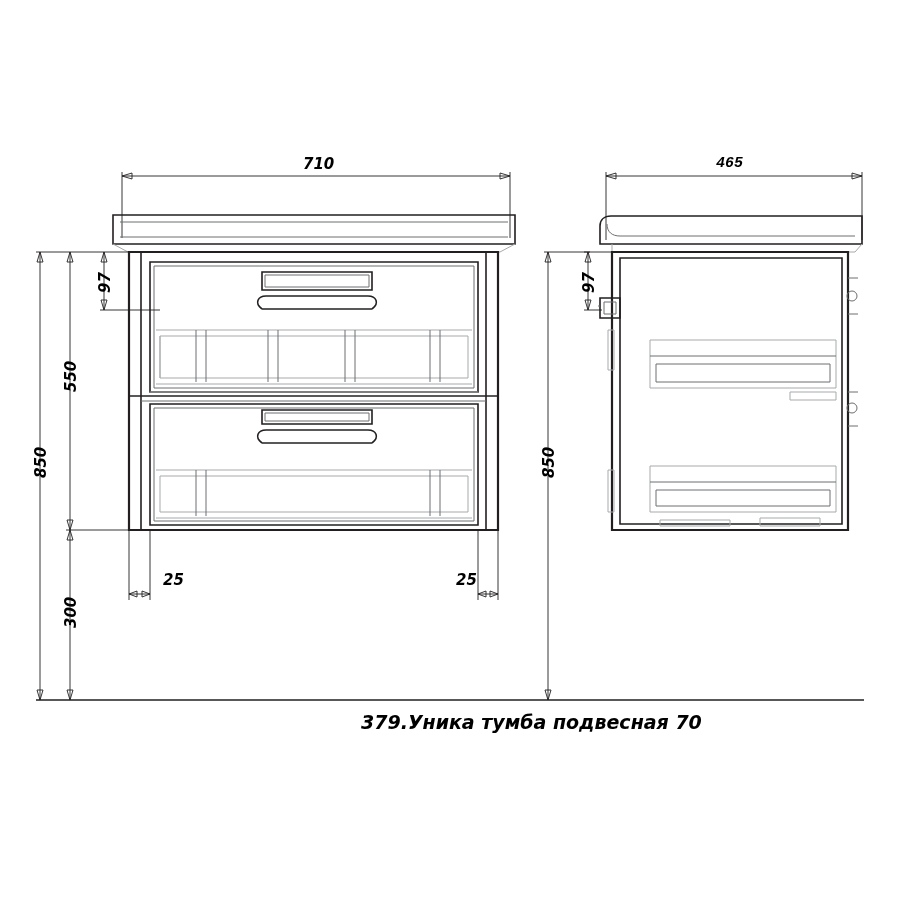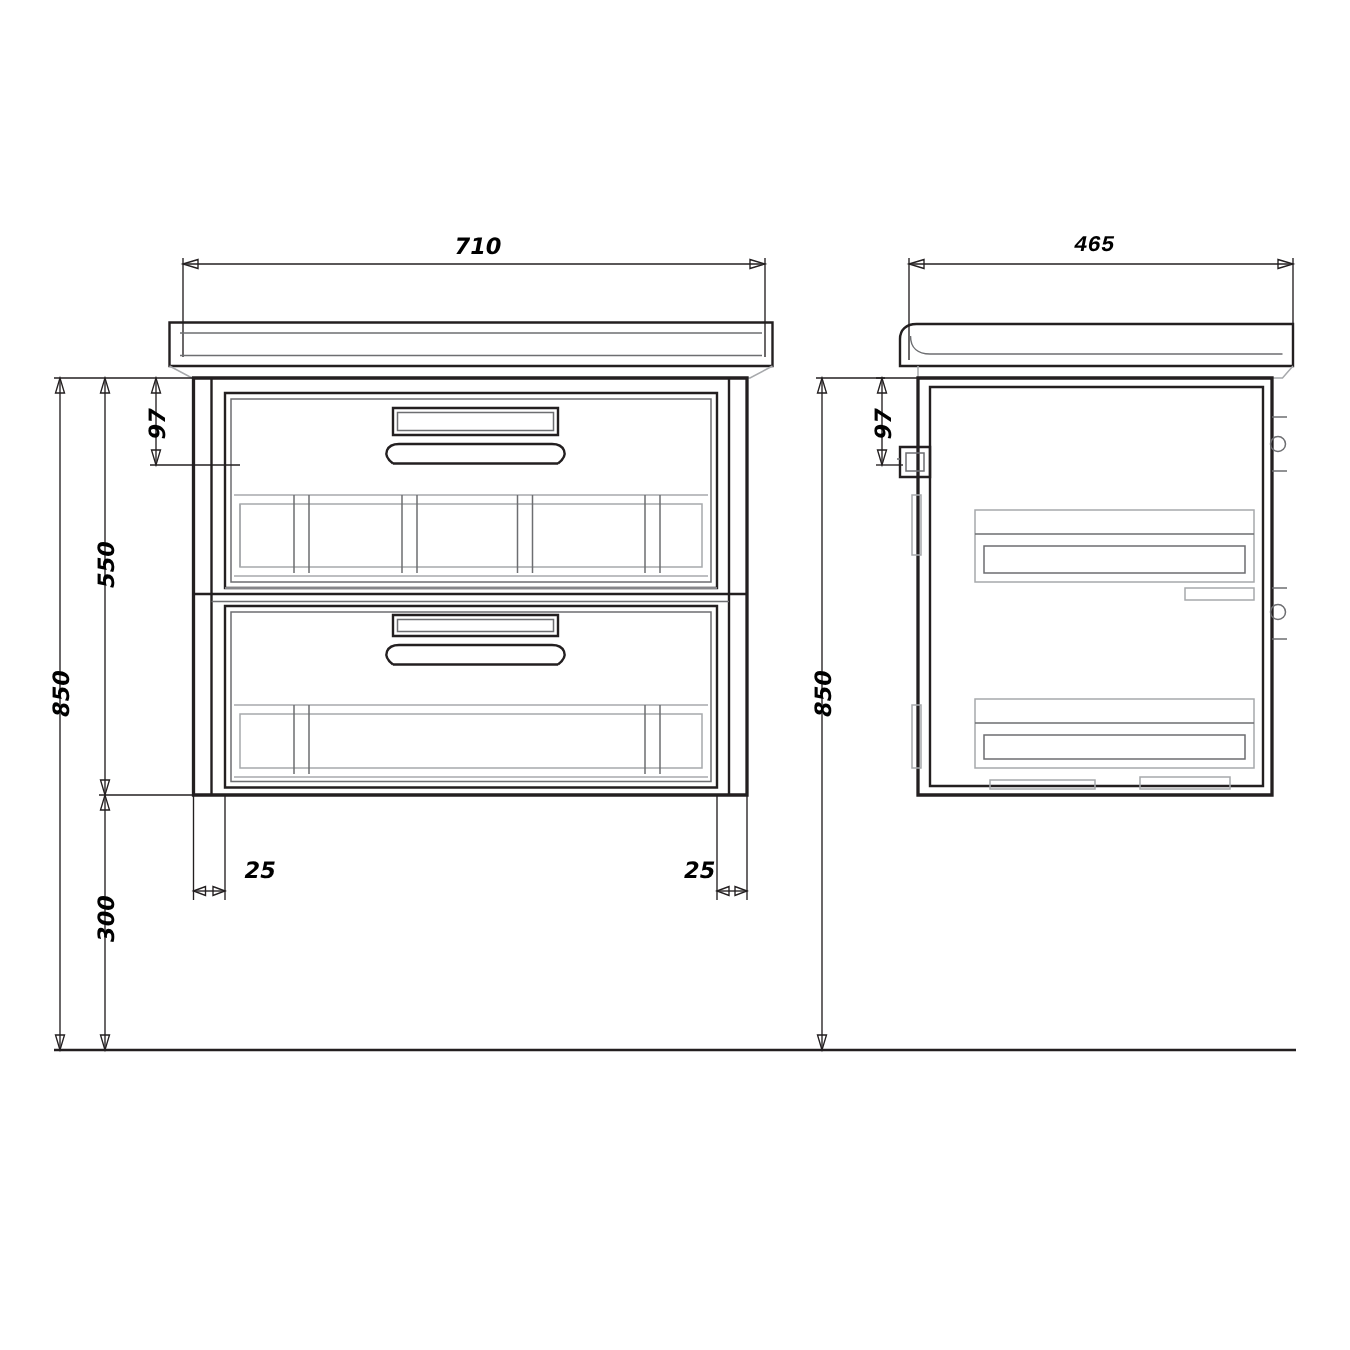--- a/index.html
+++ b/index.html
@@ -214,14 +214,15 @@
   <div class="dim-label" style="left:163px; top:571px;">25</div>
 
   <div class="dim-label" style="left:456px; top:571px;">25</div>
 
   <div class="dim-label" style="left:716px; top:155px;font-family:Liberation Mono, monospace;">465</div>
 
   <div class="dim-label vert" style="left:580px; top:293px;">97</div>
 
   <div class="dim-label vert" style="left:540px; top:478px;">850</div>
 
+  <div class="caption" style="left:361px; top:711px;">379.Уника тумба подвесная 70</div>
 
 </div>
 
 </body></html>

